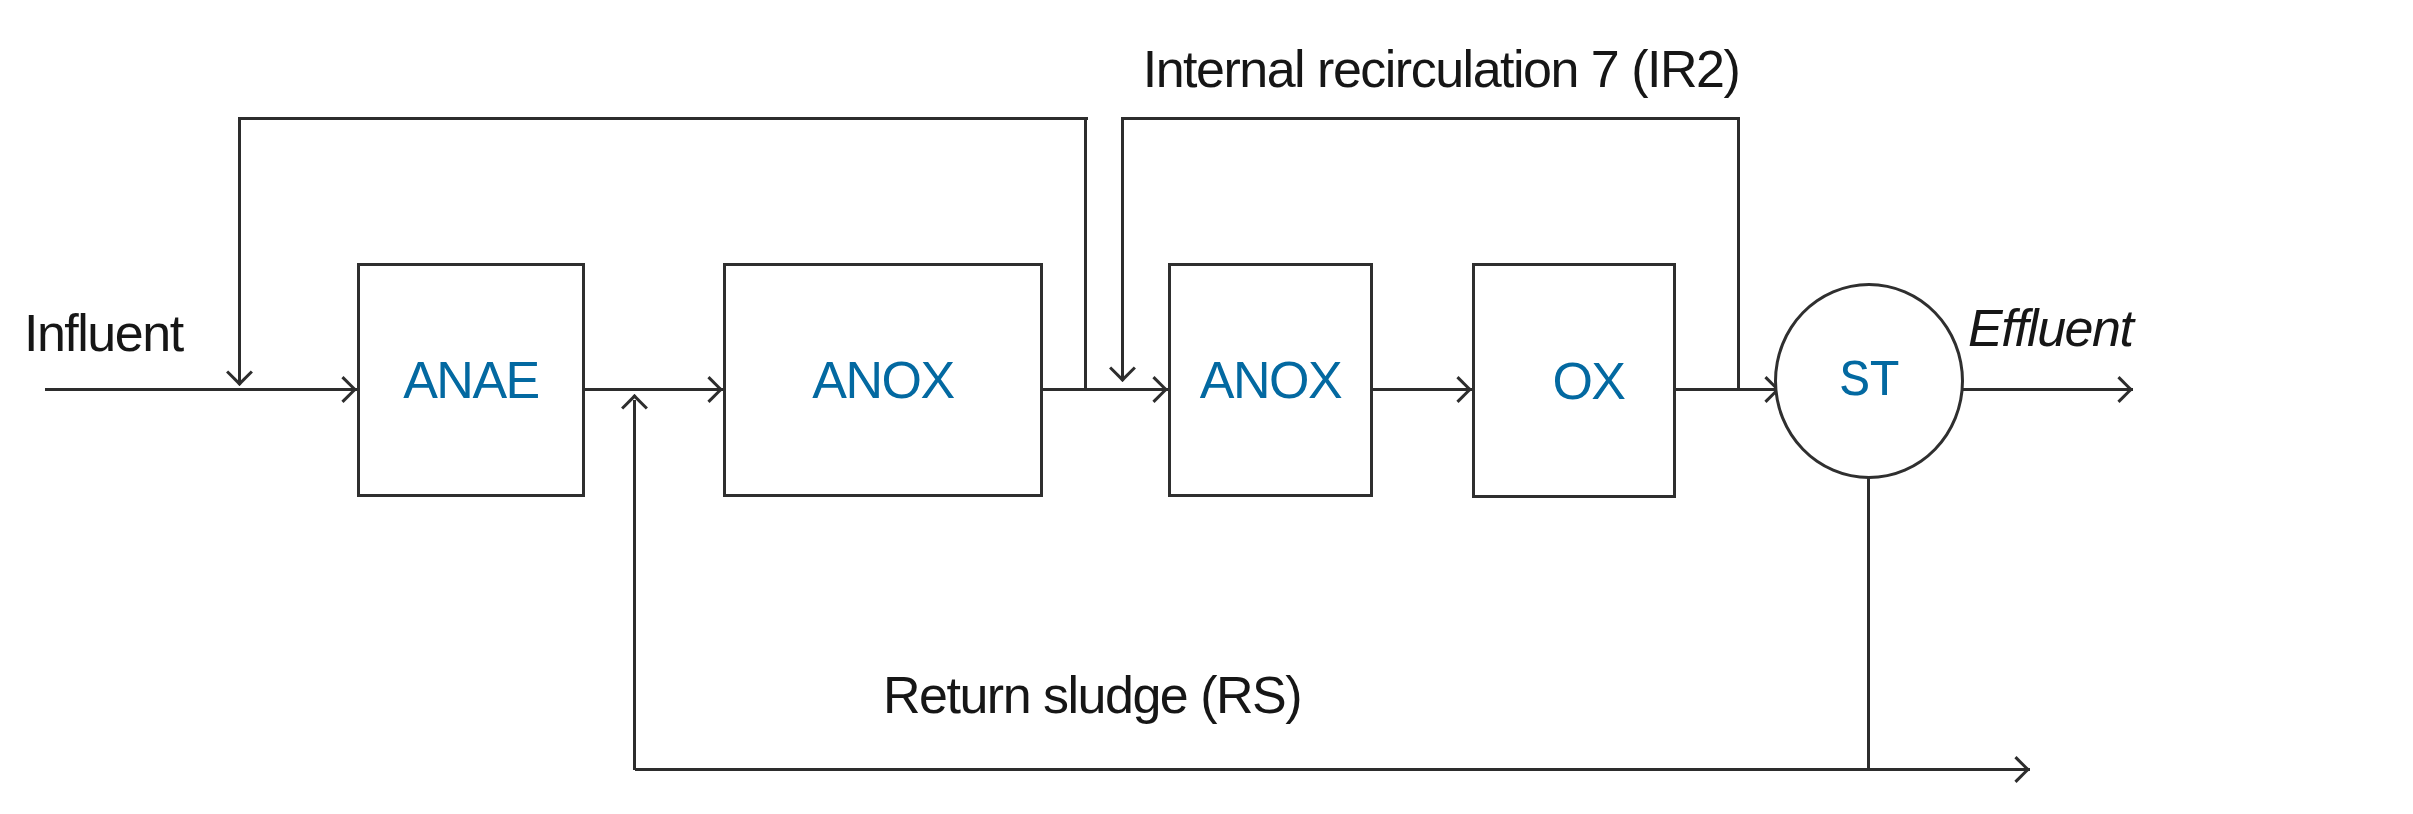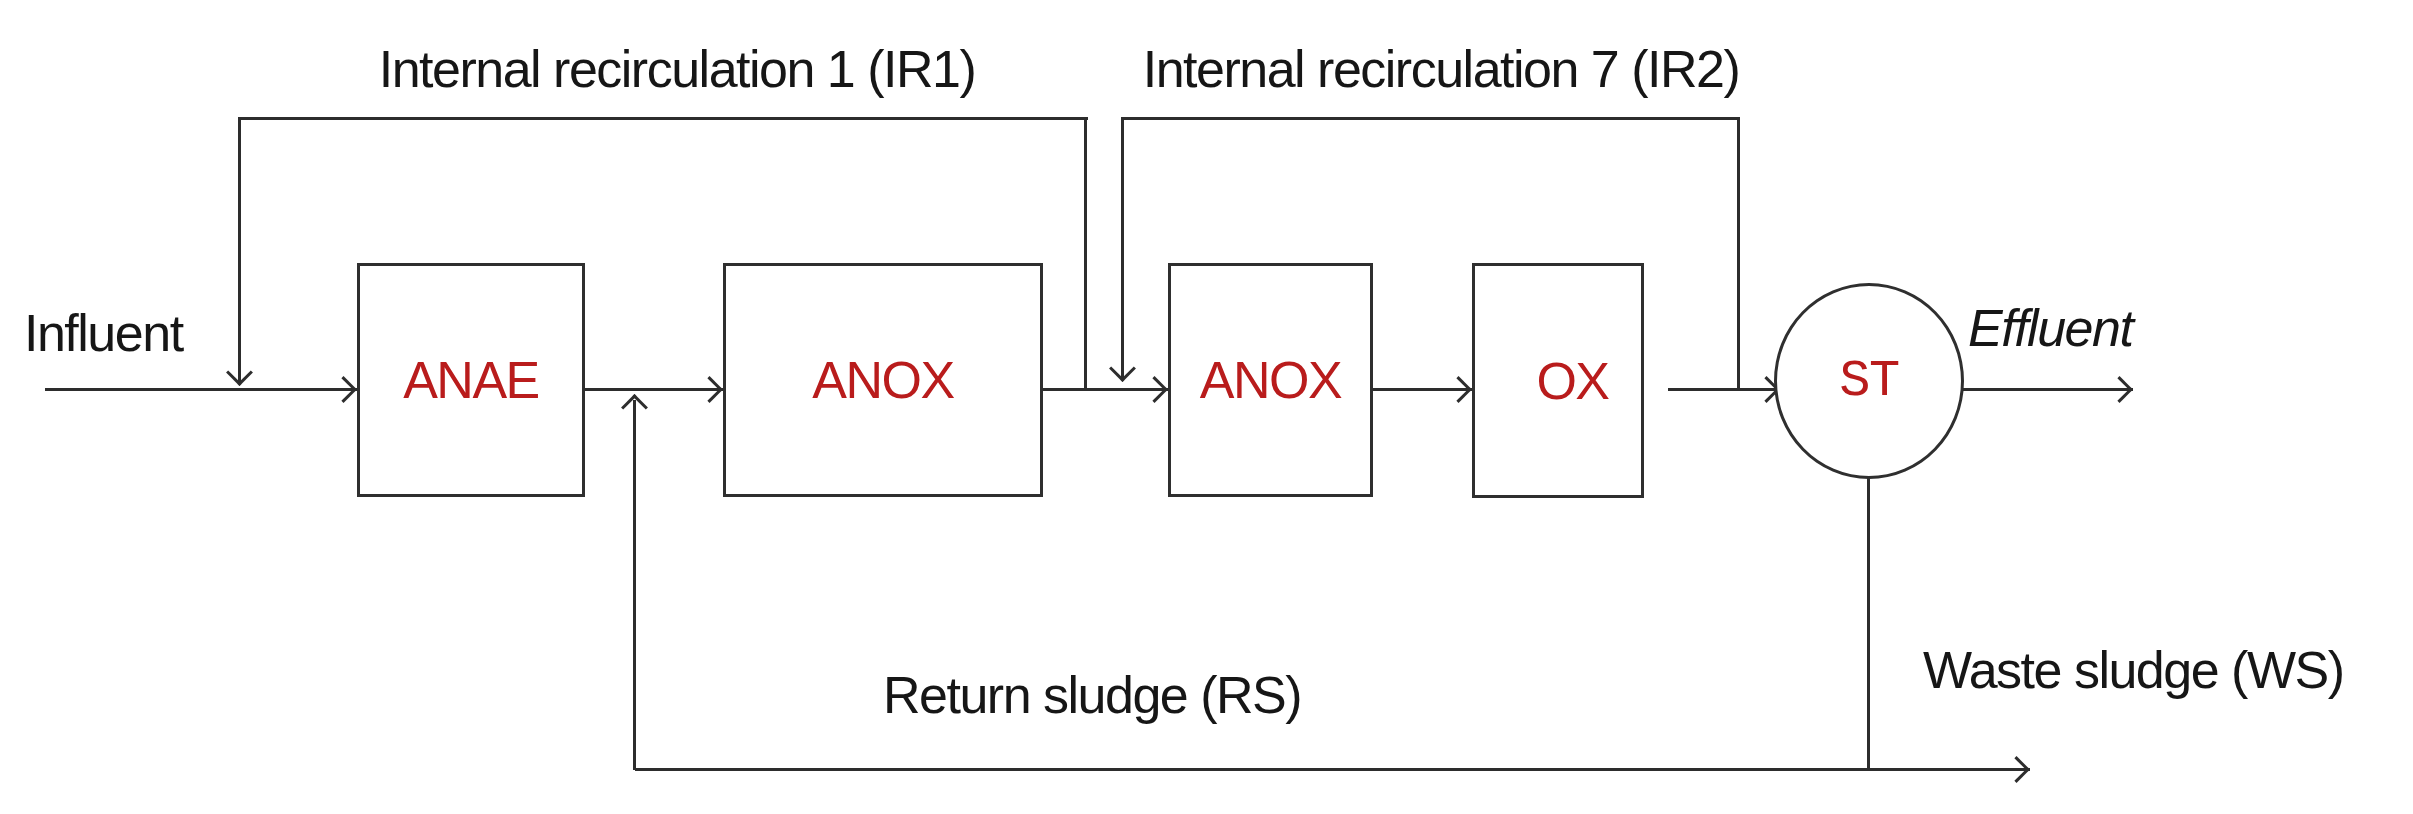--- a/index.html
+++ b/index.html
@@ -27,21 +27,21 @@
   .unit {
     position: absolute;
     box-sizing: border-box;
     border: 3px solid #2f2f2f;
     background: #ffffff;
     display: flex;
     align-items: center;
     justify-content: center;
     font-size: 52px;
     letter-spacing: -1.5px;
-    color: #b91c1c;
+    color: #0369a1;
   }
   .unit.circle { border-radius: 50%; font-family: Liberation Mono, monospace; }
   .lbl {
     position: absolute;
     font-size: 52px;
     letter-spacing: -1.5px;
     white-space: nowrap;
     color: #161616;
     line-height: 1.15;
   }
@@ -88,27 +88,25 @@
 
   <div class="unit" style="left:357px; top:263px; width:228px; height:234px;">
     <span>ANAE</span>
   </div>
   <div class="unit" style="left:723px; top:263px; width:320px; height:234px;">
     <span>ANOX</span>
   </div>
   <div class="unit" style="left:1168px; top:263px; width:205px; height:234px;">
     <span>ANOX</span>
   </div>
-  <div class="unit" style="left:1472px; top:263px; width:172px; height:235px;padding-left:29px;">
+  <div class="unit" style="left:1472px; top:263px; width:204px; height:235px;padding-left:29px;">
     <span>OX</span>
   </div>
   <div class="unit circle" style="left:1774px; top:283px; width:190px; height:196px;">
     <span>ST</span>
   </div>
 
-  <div class="lbl centered" style="left:257px; top:40px;">Internal recirculation 1 (IR1)</div>
   <div class="lbl centered" style="left:1021px; top:40px;">Internal recirculation 7 (IR2)</div>
   <div class="lbl" style="left:24px; top:304px;">Influent</div>
   <div class="lbl" style="left:1968px; top:299px;font-style:italic;">Effluent</div>
   <div class="lbl" style="left:883px; top:666px;">Return sludge (RS)</div>
-  <div class="lbl" style="left:1923px; top:641px;">Waste sludge (WS)</div>
 
 </div>
 
 </body></html>

